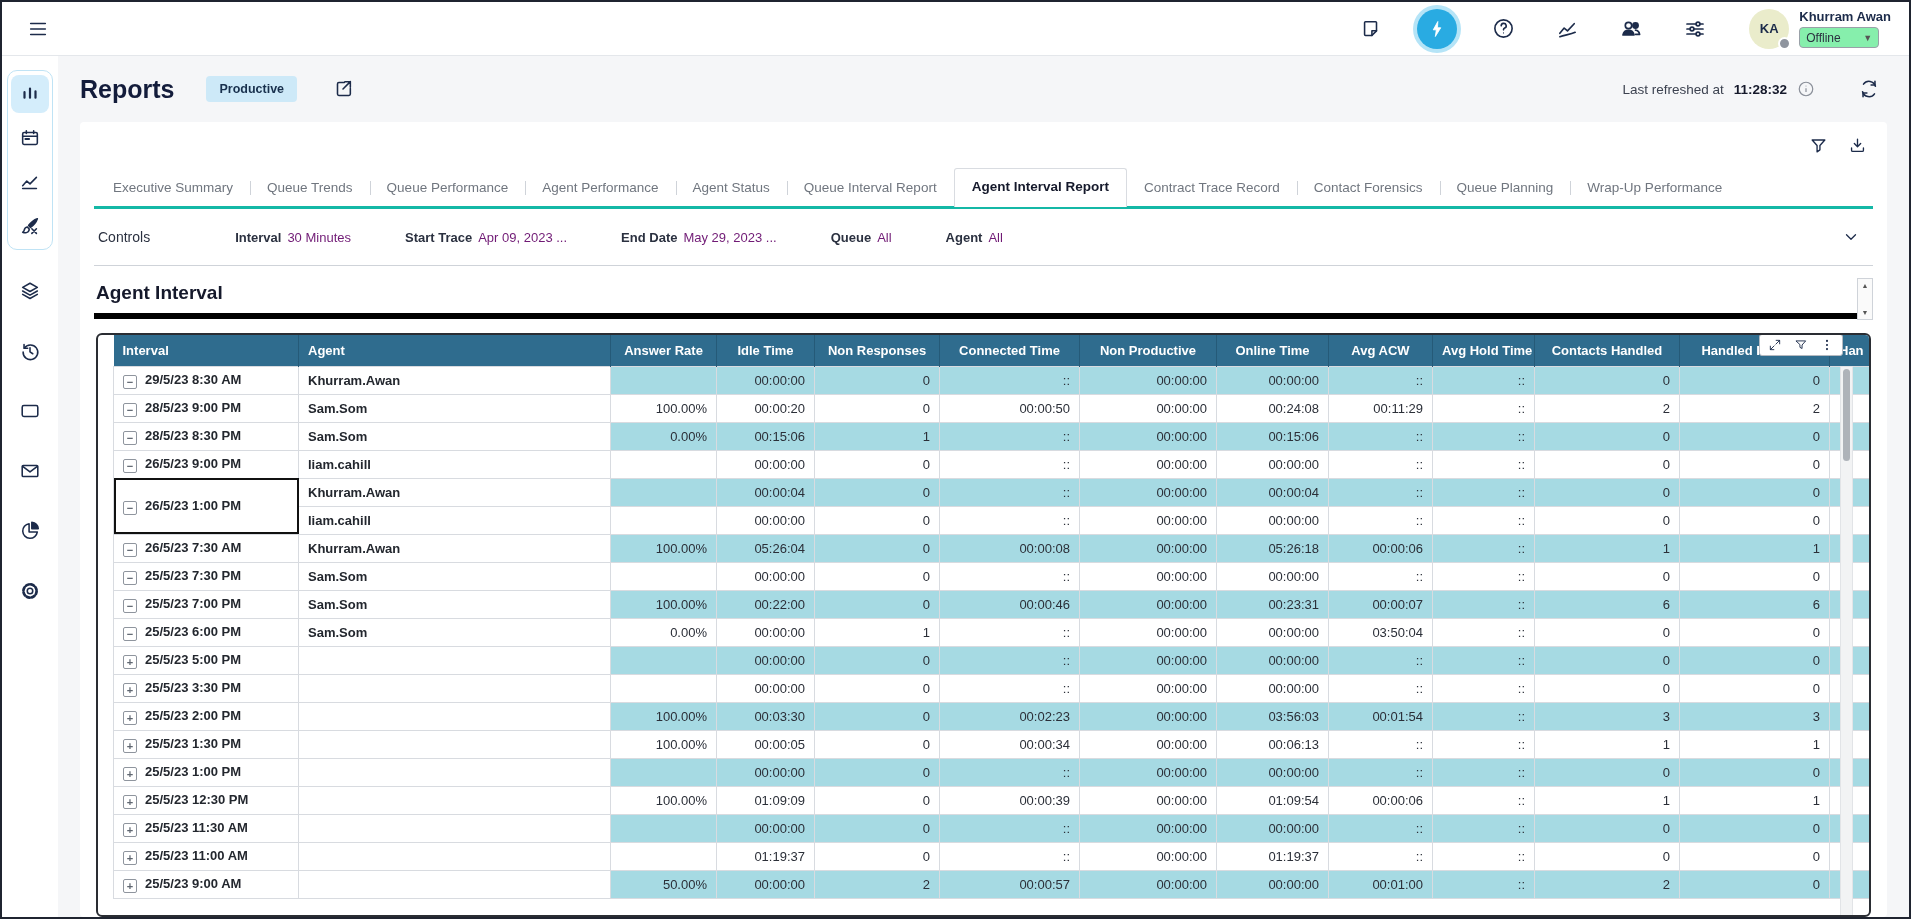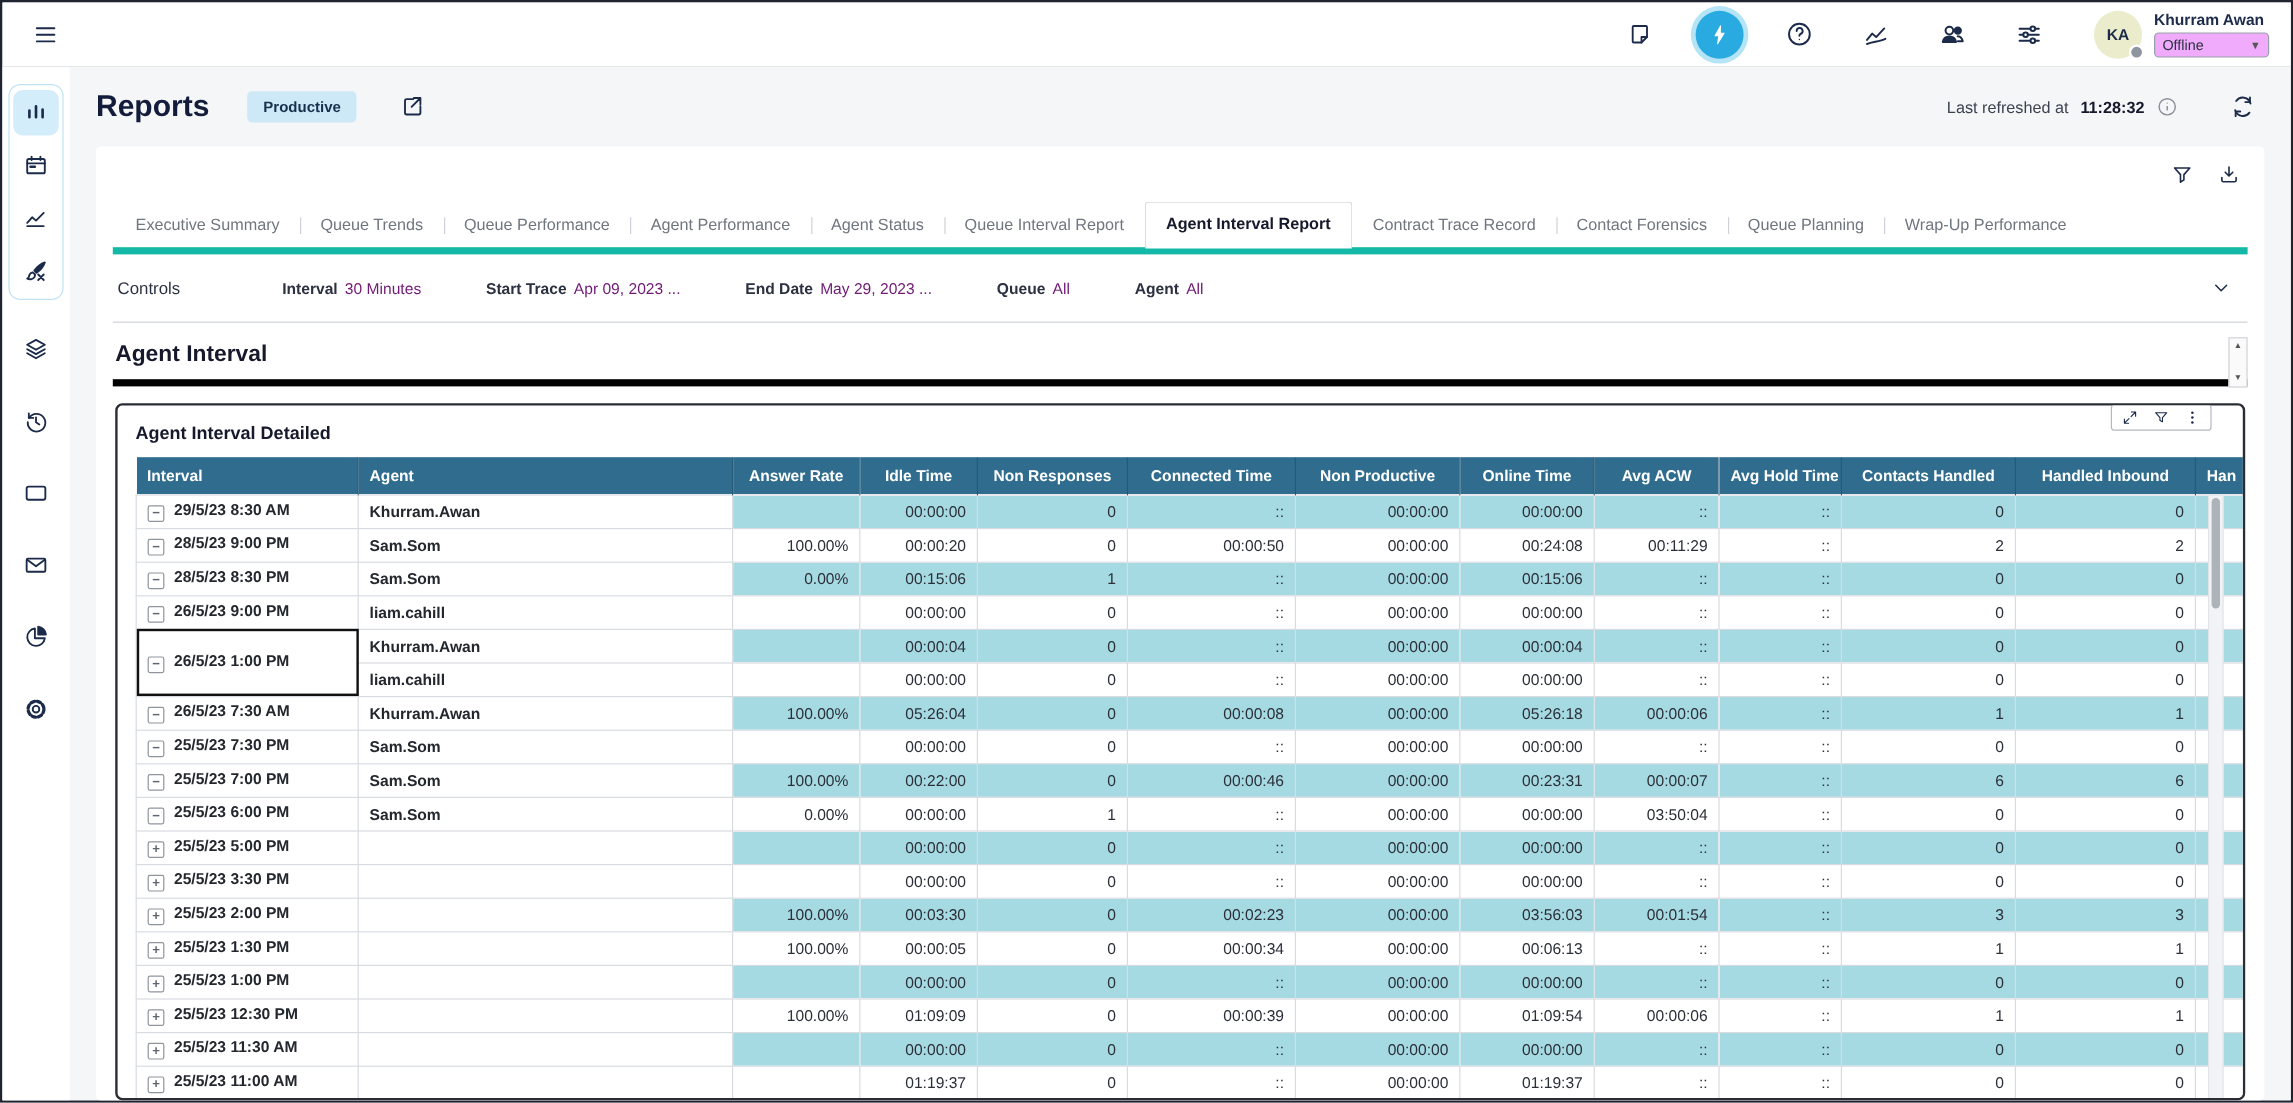--- a/index.html
+++ b/index.html
@@ -17,23 +17,23 @@
   .topbar-right { margin-left:auto; display:flex; align-items:center; gap:28px; }
   .flash-btn { width:40px; height:40px; border-radius:50%; background:#29abe2;
     box-shadow:0 0 0 4px #b5e4f7; border:none; display:inline-flex; align-items:center;
     justify-content:center; cursor:pointer; }
   .user-block { display:flex; align-items:center; gap:10px; margin-left:8px; }
   .avatar { position:relative; width:40px; height:40px; border-radius:50%; background:#eaeccb;
     color:#1c2b4a; font-weight:700; font-size:13px; display:flex; align-items:center; justify-content:center; }
   .avatar .dot { position:absolute; right:-2px; bottom:-1px; width:13px; height:13px;
     border-radius:50%; background:#8f959e; border:2px solid #fff; }
   .user-name { font-size:13px; font-weight:700; color:#1c2b4a; margin-bottom:3px; }
-  .status-select { width:96px; height:21px; border:1px solid #9aa0a8; border-radius:4px;
+  .status-select { width:80px; height:21px; border:1px solid #9aa0a8; border-radius:4px;
     font-size:12px; color:#2b3140; display:flex; align-items:center; justify-content:space-between;
-    padding:0 6px; background:#f0abfc; cursor:pointer; }
+    padding:0 6px; background:#86efac; cursor:pointer; }
   .status-select .car { font-size:9px; color:#555; }
 
   
   .body { flex:1; display:flex; min-height:0; background:#f5f6f8; }
   .sidebar { width:56px; flex:0 0 56px; background:#fff; display:flex; flex-direction:column;
     align-items:center; padding-top:14px; }
   .sidebar .icon-btn { width:38px; height:38px; }
   .side-group { border:1.5px solid #bfe3f5; border-radius:10px; padding:4px 3px; display:flex;
     flex-direction:column; gap:6px; margin-bottom:22px; }
   .side-group .icon-btn.active { background:#d4edfb; border-radius:8px; }
@@ -47,21 +47,21 @@
   .ext-btn { margin-left:16px; }
   .refresh-area { margin-left:auto; display:flex; align-items:center; gap:10px; font-size:13.5px; color:#3c4250; }
   .refresh-area b { color:#15192b; }
   .refresh-btn { margin-left:26px; }
 
   
   .card { flex:1; min-height:0; background:#fff; border-radius:4px; position:relative;
     display:flex; flex-direction:column; padding:0 14px; }
   .card-tools { position:absolute; top:14px; right:20px; display:flex; gap:20px; }
 
-  .tabs { margin-top:46px; display:flex; align-items:flex-end; border-bottom:6px solid #14b8a6;
+  .tabs { margin-top:46px; display:flex; align-items:flex-end; border-bottom:3px solid #14b8a6;
     padding-left:2px; }
   .tab { font-size:13.5px; color:#70767f; padding:10px 17px 11px; cursor:pointer; position:relative; white-space:nowrap; }
   .tab + .tab::before { content:""; position:absolute; left:0; top:11px; bottom:11px; width:1px; background:#cfd3d9; }
   .tab.active { color:#15192b; font-weight:700; background:#fff; border:1px solid #d9dce1;
     border-bottom:none; border-radius:3px 3px 0 0; margin-bottom:-1px; padding-bottom:13px; }
   .tab.active::before, .tab.active + .tab::before { display:none; }
 
   .controls { display:flex; align-items:center; padding:10px 4px; border-bottom:1px solid #cfd3d9; gap:85px; }
   .controls-label { font-size:14px; color:#2b3140; }
   .ctl-field { font-size:13px; white-space:nowrap; }
@@ -323,21 +323,20 @@
               </svg>
             <svg width="14" height="14" viewBox="0 0 24 24">
                 <path d="M4 5h16l-6.2 7v6l-3.6-2v-4z"></path>
               </svg>
             <svg width="14" height="14" viewBox="0 0 24 24" style="fill:#1c2b4a;stroke:none;">
                 <circle cx="12" cy="5" r="1.8"></circle>
                 <circle cx="12" cy="12" r="1.8"></circle>
                 <circle cx="12" cy="19" r="1.8"></circle>
               </svg>
           </div>
-          <div class="panel-title">Agent Interval Detailed</div>
           <div class="table-wrap">
             <table>
               <colgroup id="cols">
                   <col style="width: 185px;">
                   <col style="width: 312px;">
                   <col style="width: 106px;">
                   <col style="width: 98px;">
                   <col style="width: 125px;">
                   <col style="width: 140px;">
                   <col style="width: 137px;">

